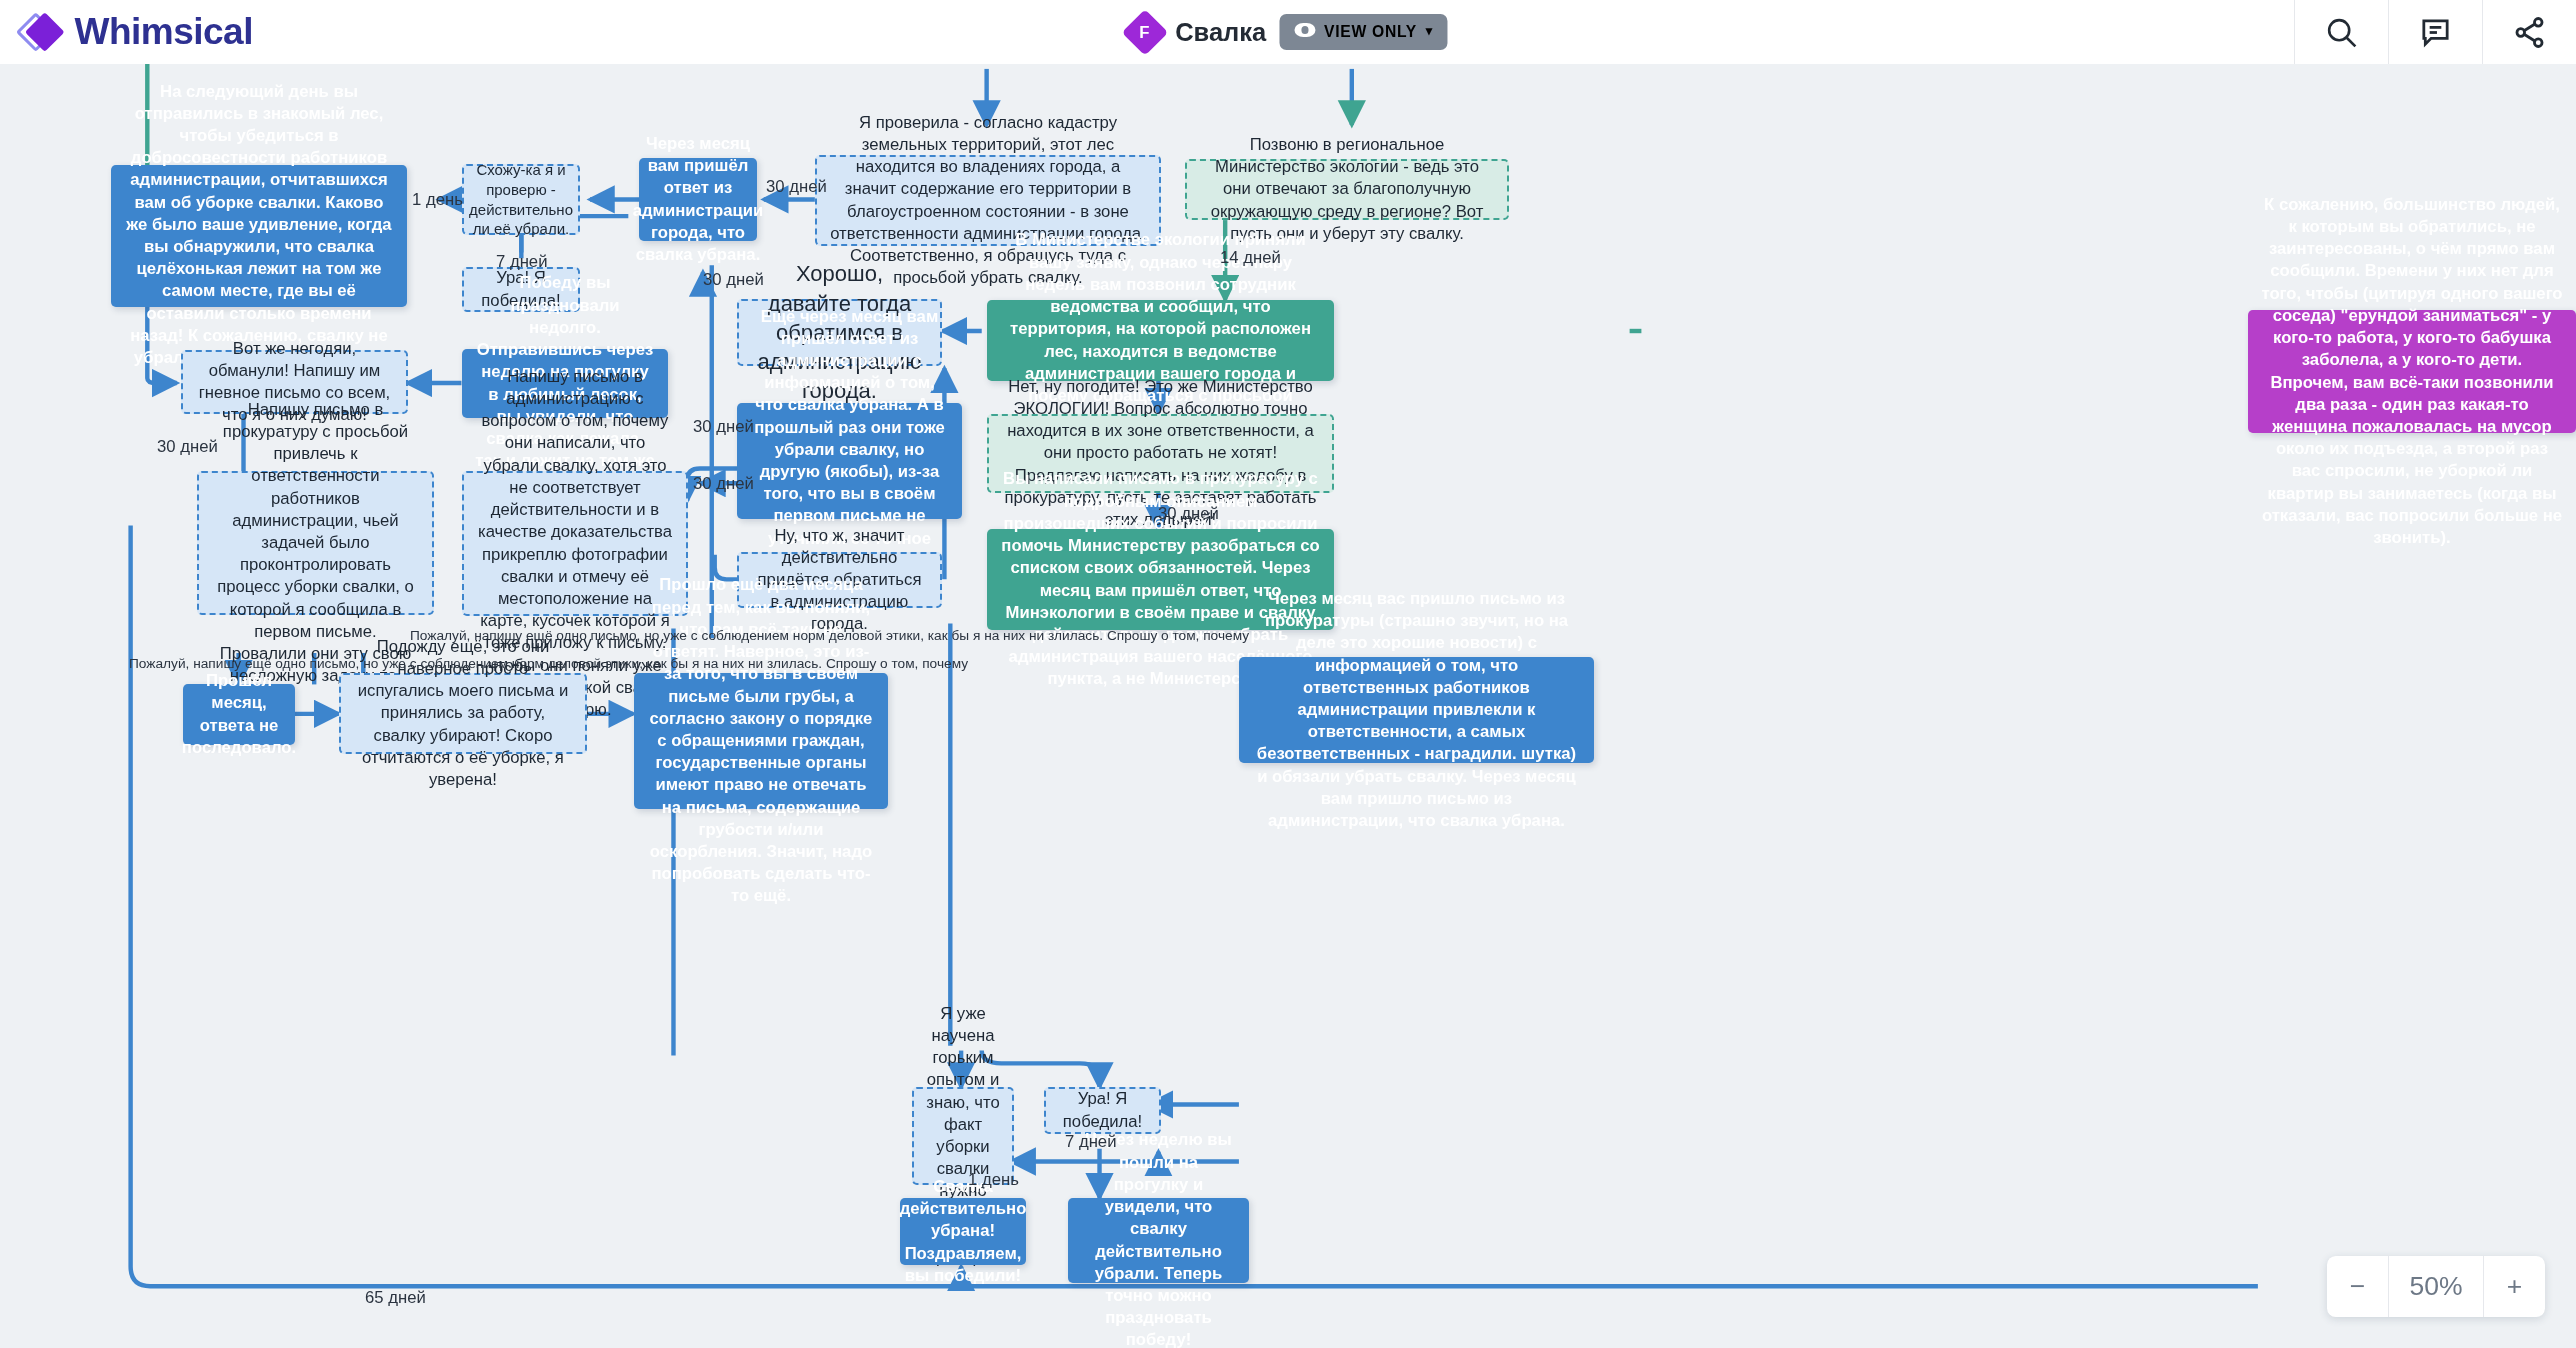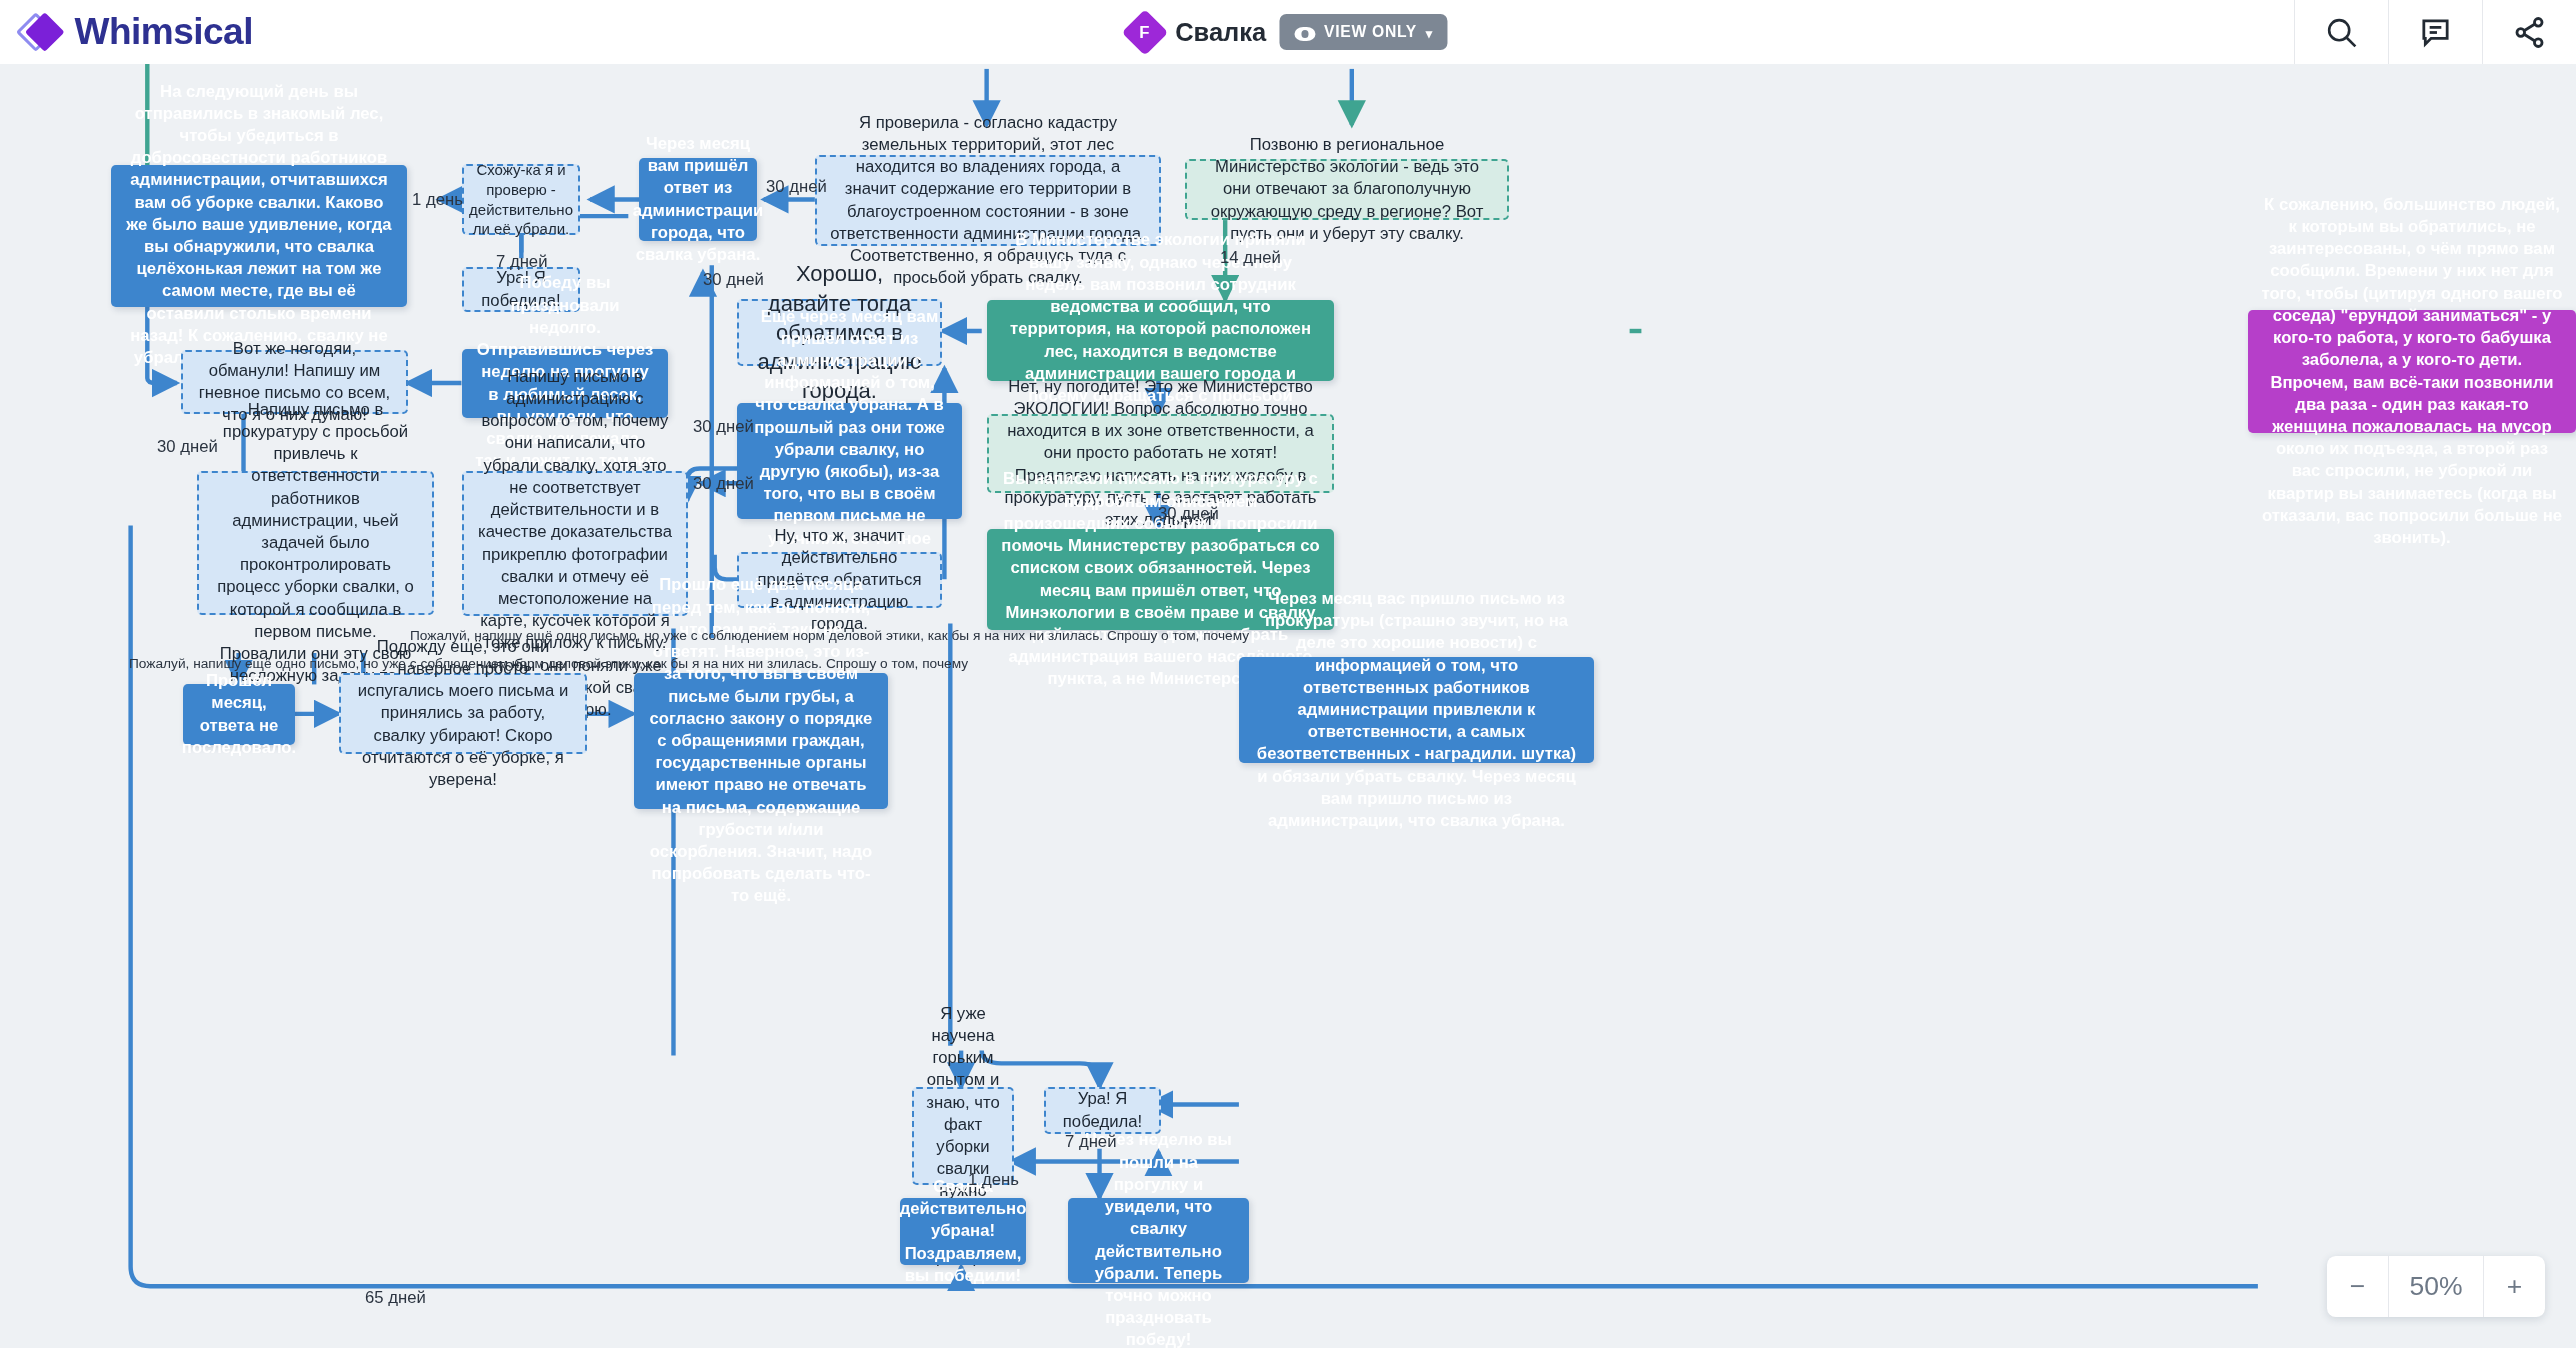--- a/index.html
+++ b/index.html
@@ -36,22 +36,22 @@
     transform:translateX(-50%);
     display:flex; align-items:center; gap:13.7px;
   }
   .doc-badge {
     width:33px; height:33px; background:#9d28d8; border-radius:4.9px;
     transform:rotate(45deg); display:flex; align-items:center; justify-content:center;
   }
   .doc-badge span { transform:rotate(-45deg); color:#fff; font-weight:bold; font-size:16.7px; }
   #doc-title { font-size:25.5px; font-weight:bold; color:#242b35; }
   #view-only {
-    background:#7d8794; color:#ffffff; border-radius:6.9px; padding:8.8px 14.7px;
-    display:flex; align-items:flex-end; gap:8.8px;
+    background:#7d8794; color:#000000; border-radius:6.9px; padding:8.8px 14.7px;
+    display:flex; align-items:flex-start; gap:8.8px;
     font-size:15.7px; font-weight:bold; letter-spacing:0.7px;
   }
   .eye {
     width:20.6px; height:13.7px; background:#fff; border-radius:50% / 60%;
     display:flex; align-items:center; justify-content:center;
   }
   .eye i { width:7.9px; height:7.9px; background:#7d8794; border-radius:50%; display:block; }
   .chev { font-size:12.8px; }
 
   #auth-group {

